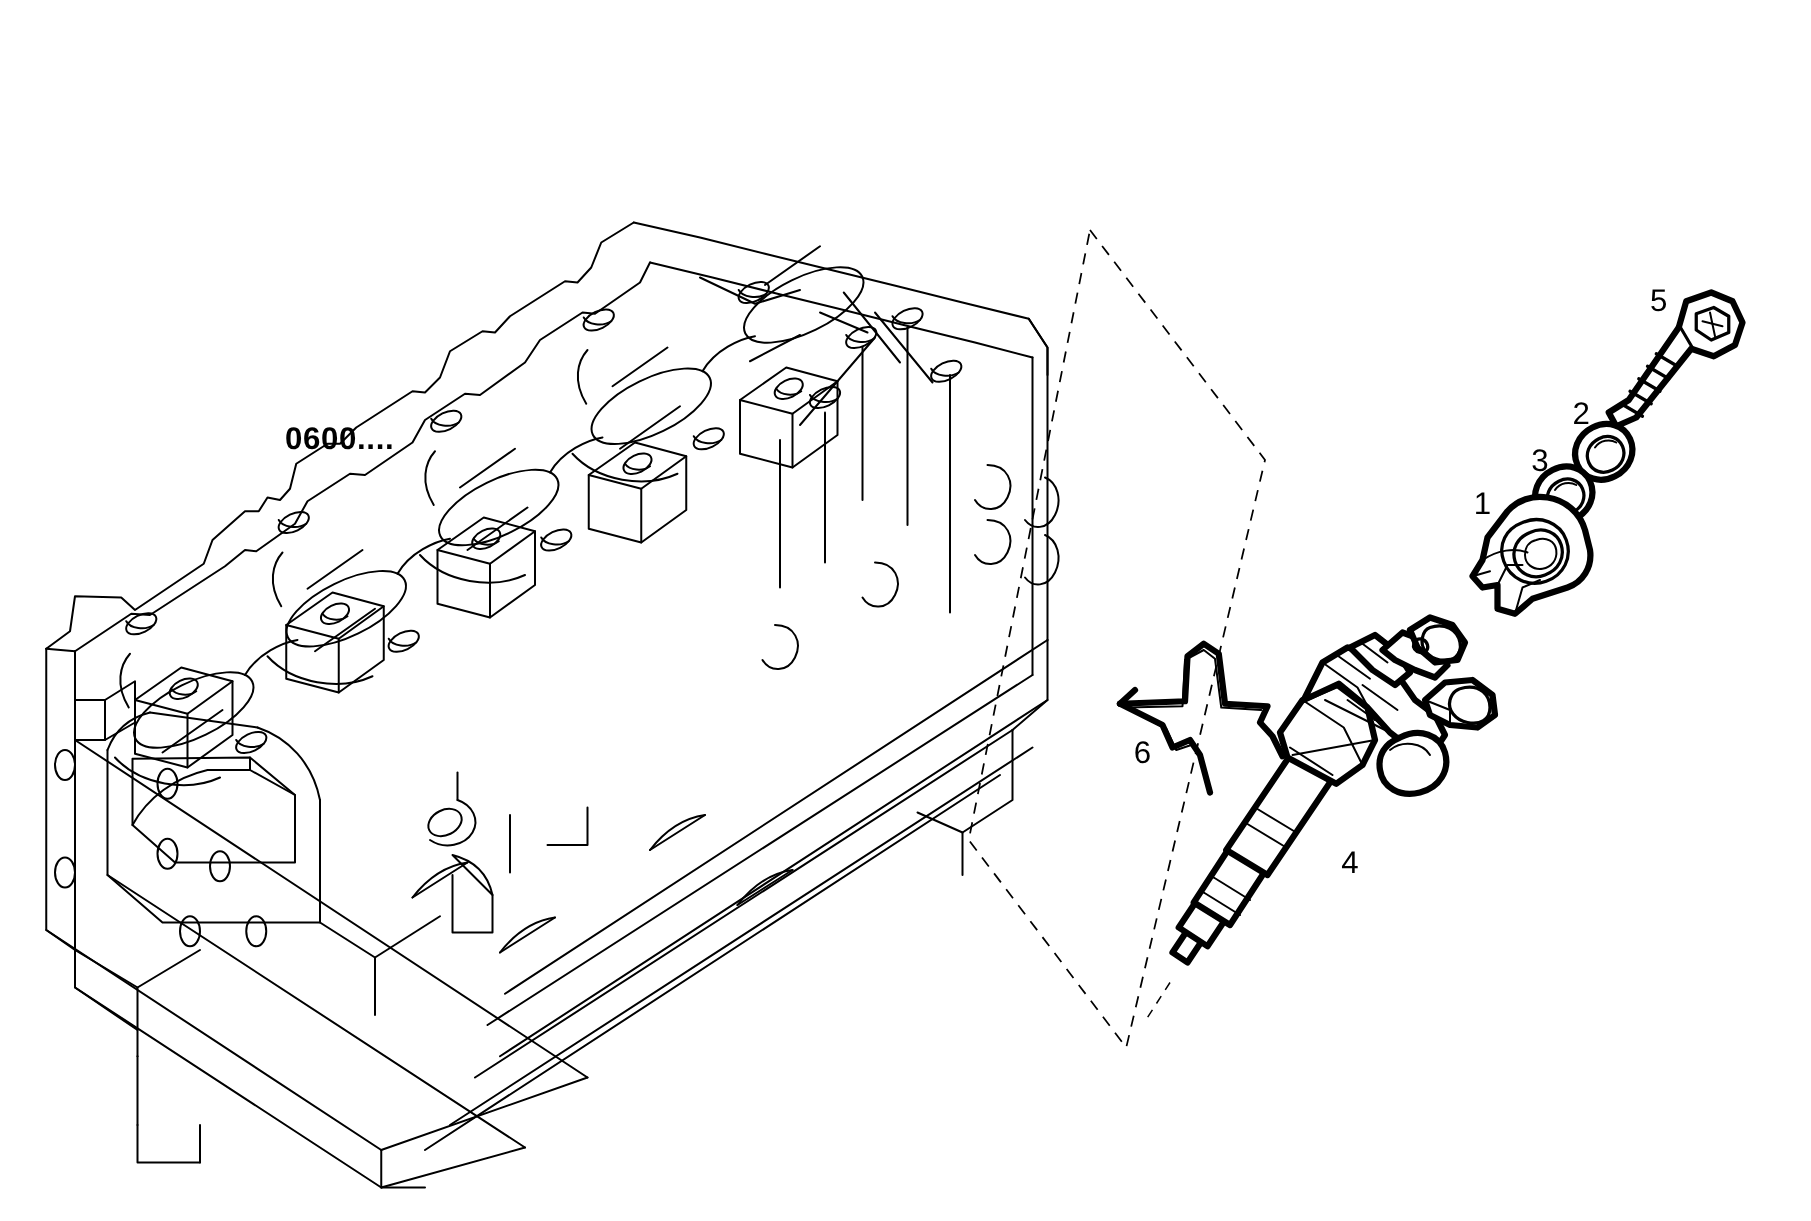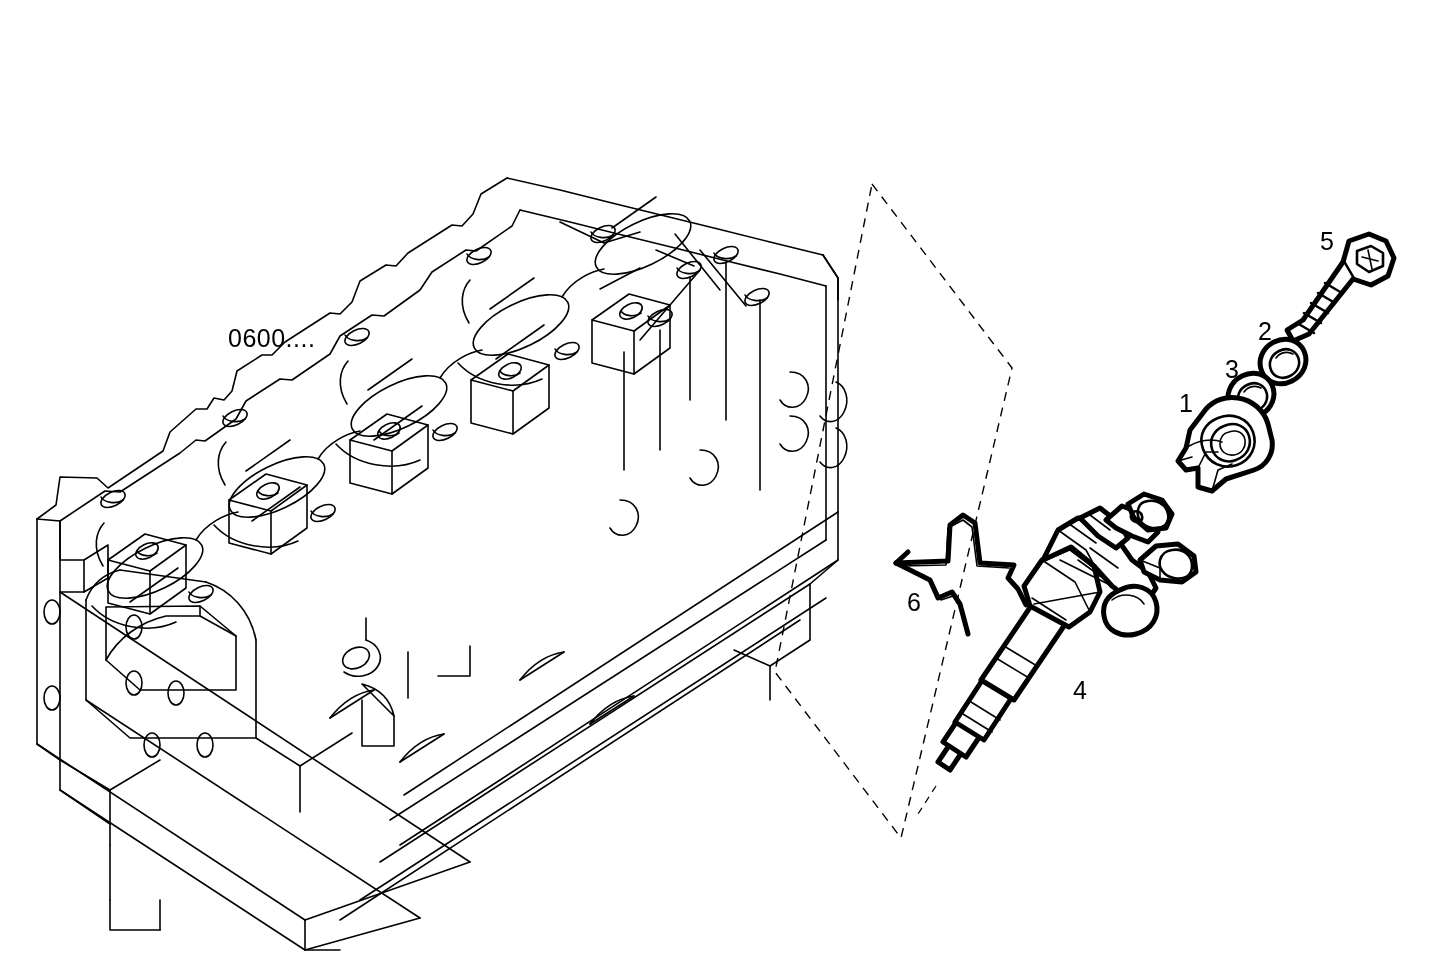--- a/index.html
+++ b/index.html
@@ -406,21 +406,21 @@
       <path class="thickf" d="M1120,590 C1136,582 1152,588 1156,602 C1160,616 1152,630 1136,634
         C1120,638 1106,630 1104,616 C1102,604 1108,595 1120,590 Z"></path>
       <path class="ln" d="M1112,600 C1122,592 1138,594 1144,604"></path>
 
       <path class="ln" d="M1034,604 L1100,592"></path>
       <path class="ln" d="M1060,560 L1120,590"></path>
     </g>
 
   </svg>
 
-  <div class="group-label" style="left:228px; top:326px;">0600....</div>
+  <div class="group-label" style="left:228px; top:339px;font-weight:bold;">0600....</div>
 
   <div class="callout" style="left:1179px; top:391px;">1</div>
 
   <div class="callout" style="left:1258px; top:319px;">2</div>
 
   <div class="callout" style="left:1225px; top:357px;">3</div>
 
   <div class="callout" style="left:1073px; top:678px;">4</div>
 
   <div class="callout" style="left:1320px; top:229px;">5</div>

